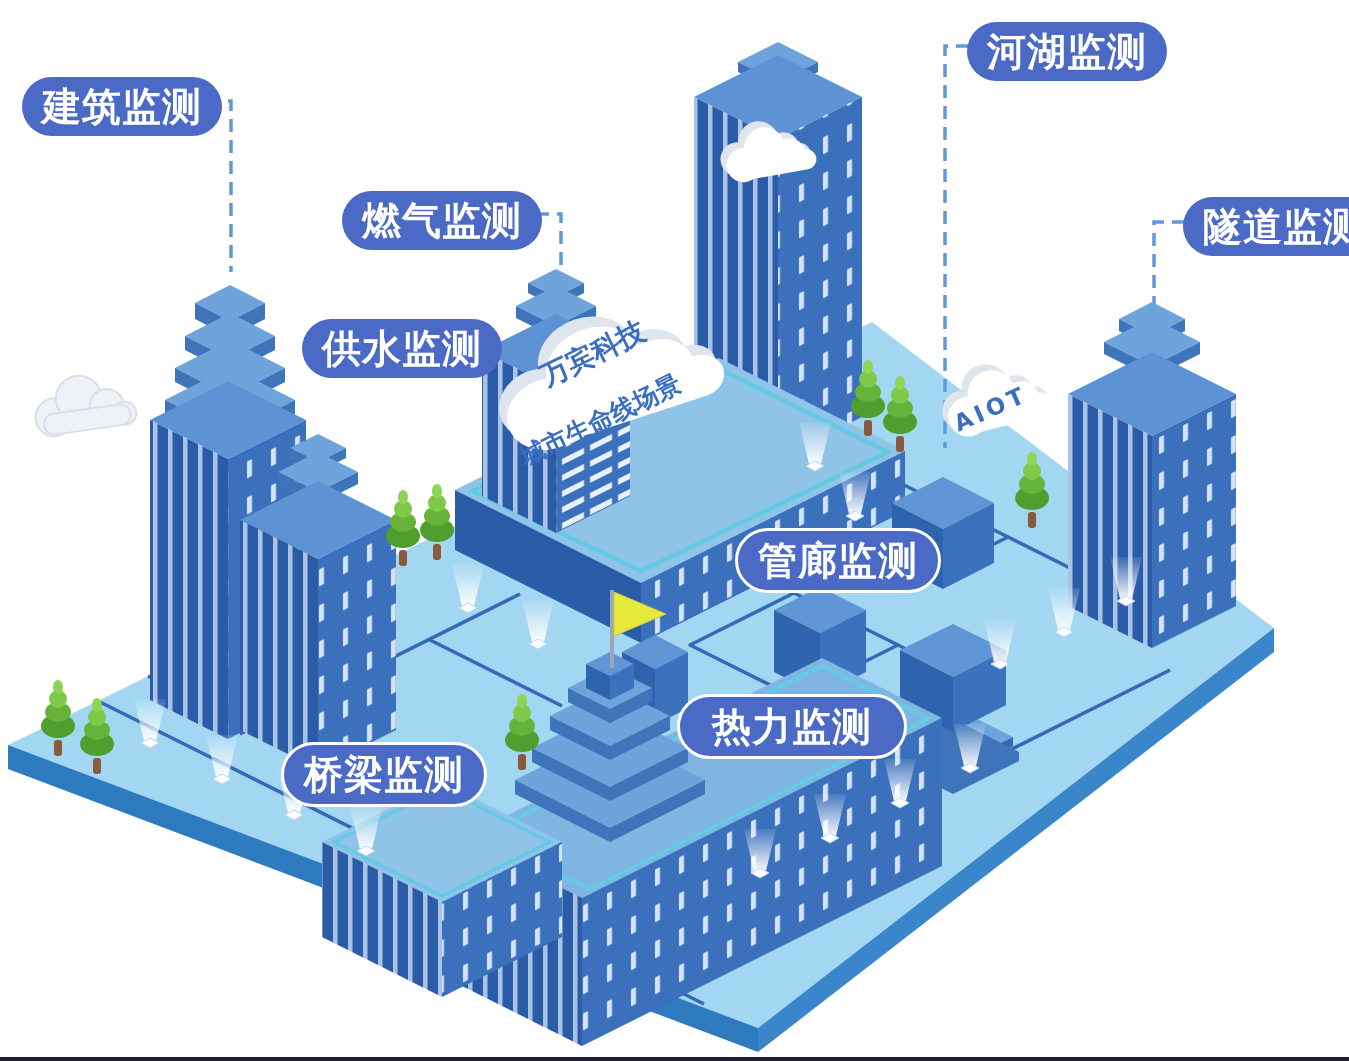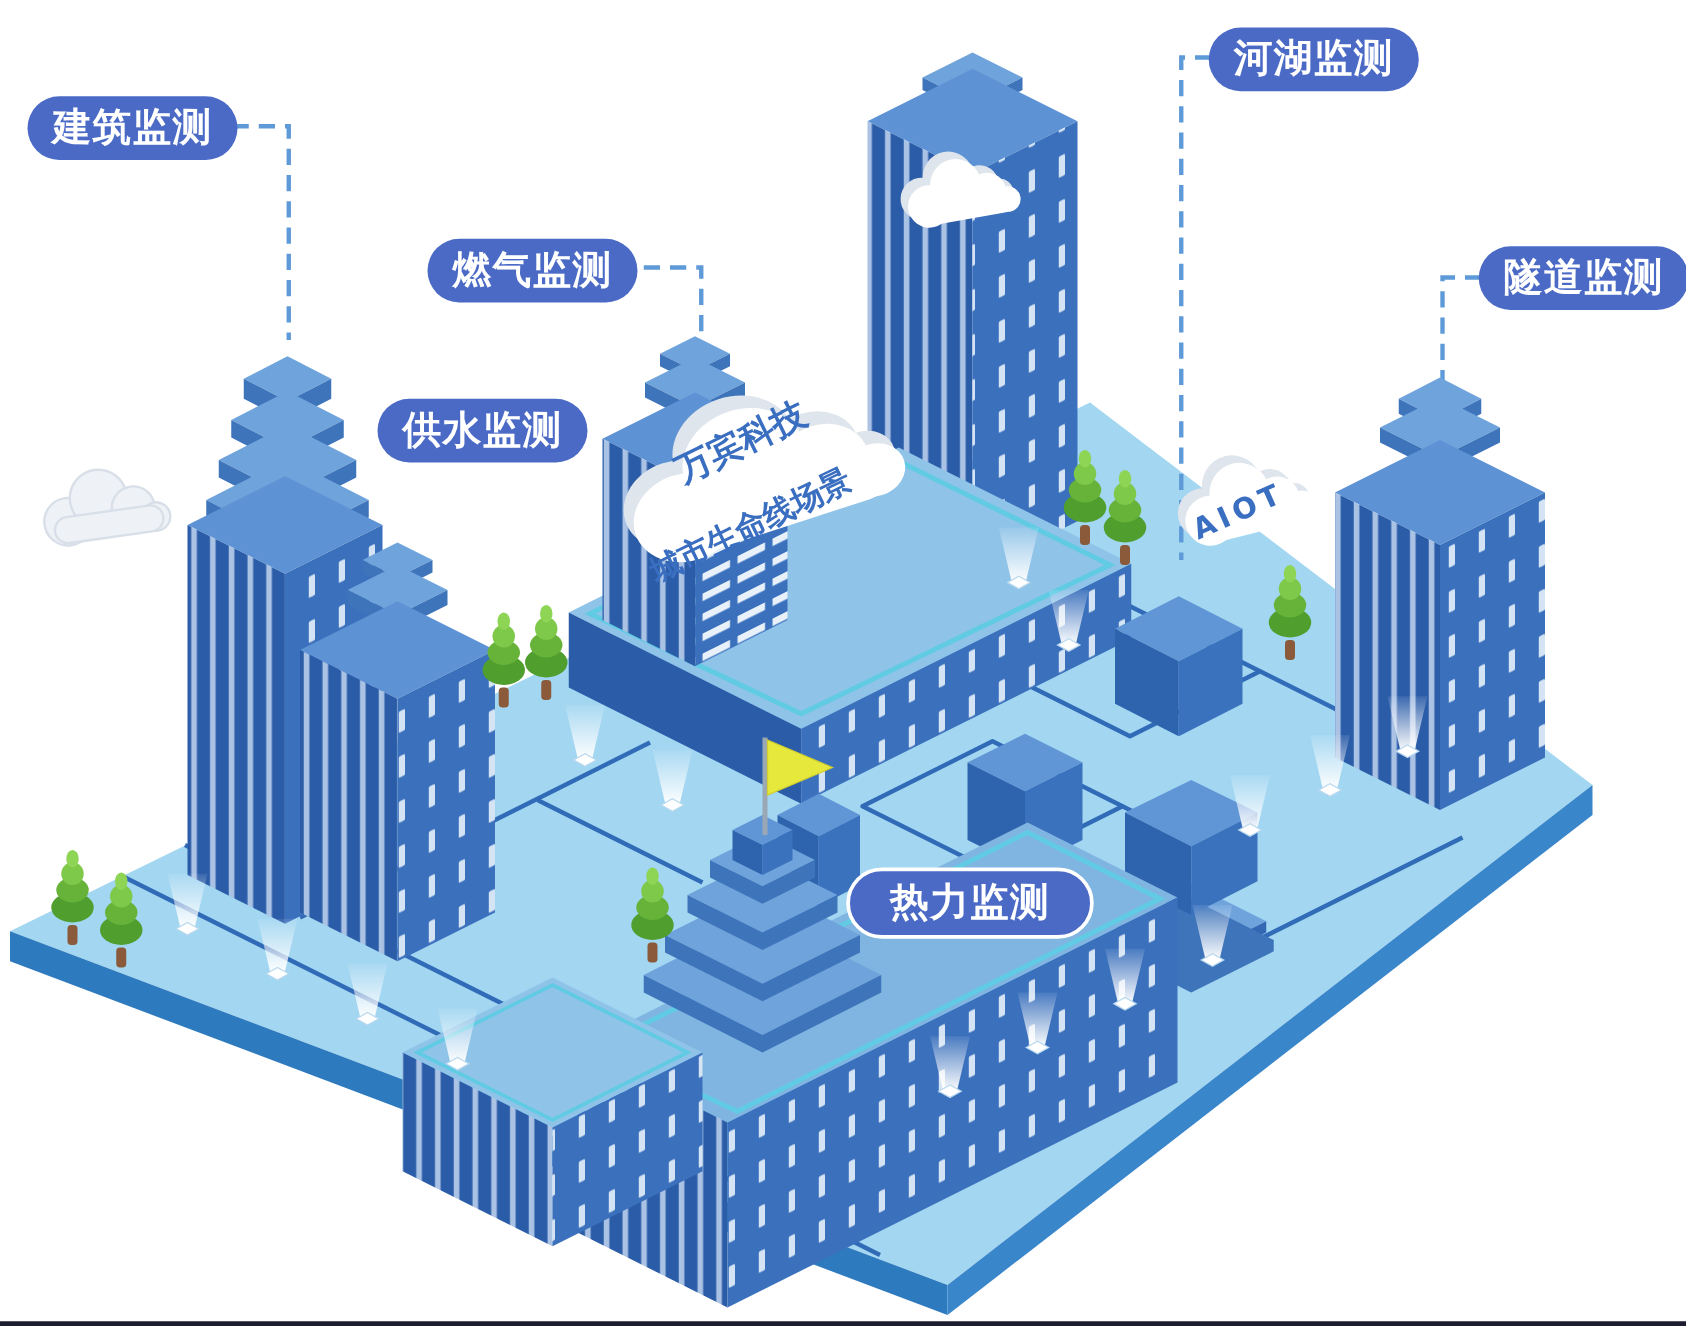--- a/index.html
+++ b/index.html
@@ -1,20 +1,20 @@
 <!DOCTYPE html>
 <html><head>
 <meta charset="utf-8">
 <style>
   html,body{margin:0;padding:0;background:#ffffff;}
   #stage{position:relative;width:1349px;height:1061px;overflow:hidden;background:#ffffff;
          font-family:"DejaVu Sans","Liberation Sans",sans-serif;}
   #cityscape{position:absolute;left:0;top:0;z-index:1;}
   .pill{position:absolute;z-index:3;background:#4a6ac6;color:#ffffff;font-weight:bold;
-        font-size:31px;line-height:1;padding:10px 20px;border-radius:999px;letter-spacing:1px;
+        font-size:39px;line-height:1;padding:10px 20px;border-radius:999px;letter-spacing:1px;
         white-space:nowrap;font-family:"DejaVu Sans","Liberation Sans",sans-serif;}
   .pill.outlined{border:3px solid #ffffff;}
   svg text{font-family:"DejaVu Sans","Liberation Sans",sans-serif;font-weight:bold;fill:#3a6ec0;}
   .bottom-line{position:absolute;left:0;bottom:0;width:1349px;height:4px;background:#1d1d30;z-index:4;}
 </style>
 </head>
 <body>
 
 <div id="stage">
 
@@ -252,16 +252,18 @@
   <g>
     <use href="#cloudshape" transform="translate(80,408) rotate(-8) scale(0.95)" fill="#eef2f7" stroke="#d8dfe8" stroke-width="2"></use>
   </g>
 </svg>
 
 <div class="pill" style="left:22px;  top:77px;">建筑监测</div>
 <div class="pill" style="left:342px; top:191px;">燃气监测</div>
 <div class="pill" style="left:302px; top:319px;">供水监测</div>
 <div class="pill" style="left:967px; top:22px;">河湖监测</div>
 <div class="pill" style="left:1183px;top:197px;">隧道监测</div>
+<div class="pill outlined" style="left:735px; top:528px;">管廊监测</div>
 <div class="pill outlined" style="left:677px; top:694px;padding:10px 32px;">热力监测</div>
+<div class="pill outlined" style="left:281px; top:742px;">桥梁监测</div>
 
 <div class="bottom-line"></div>
 </div>
 
 </body></html>

